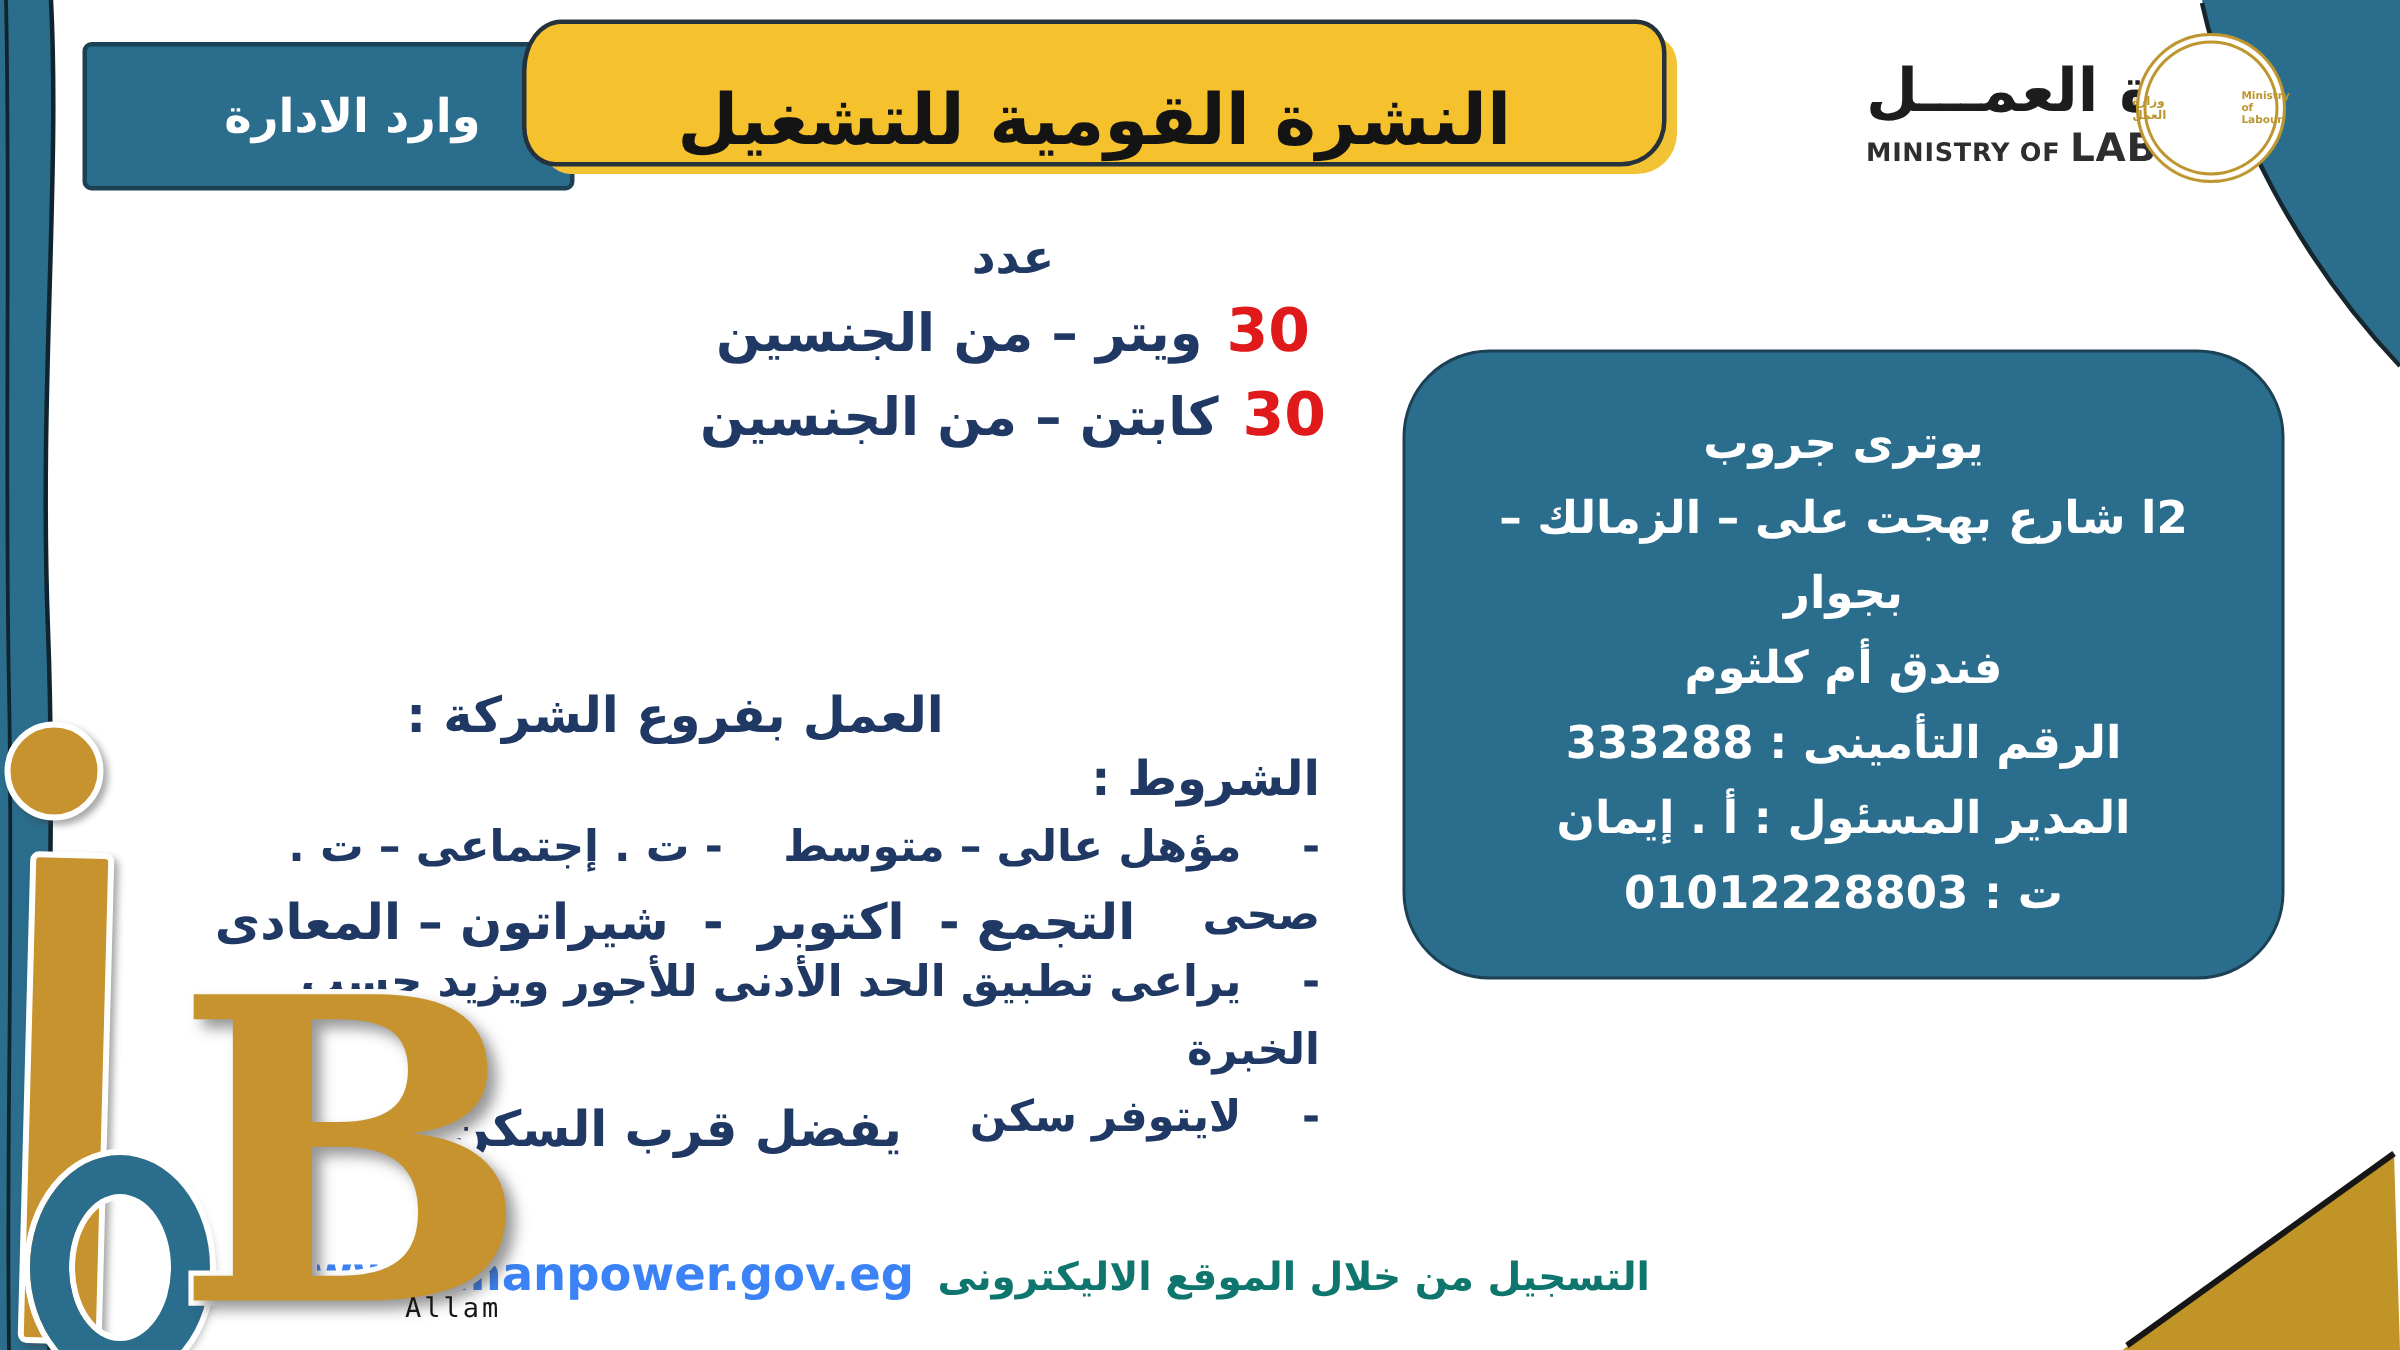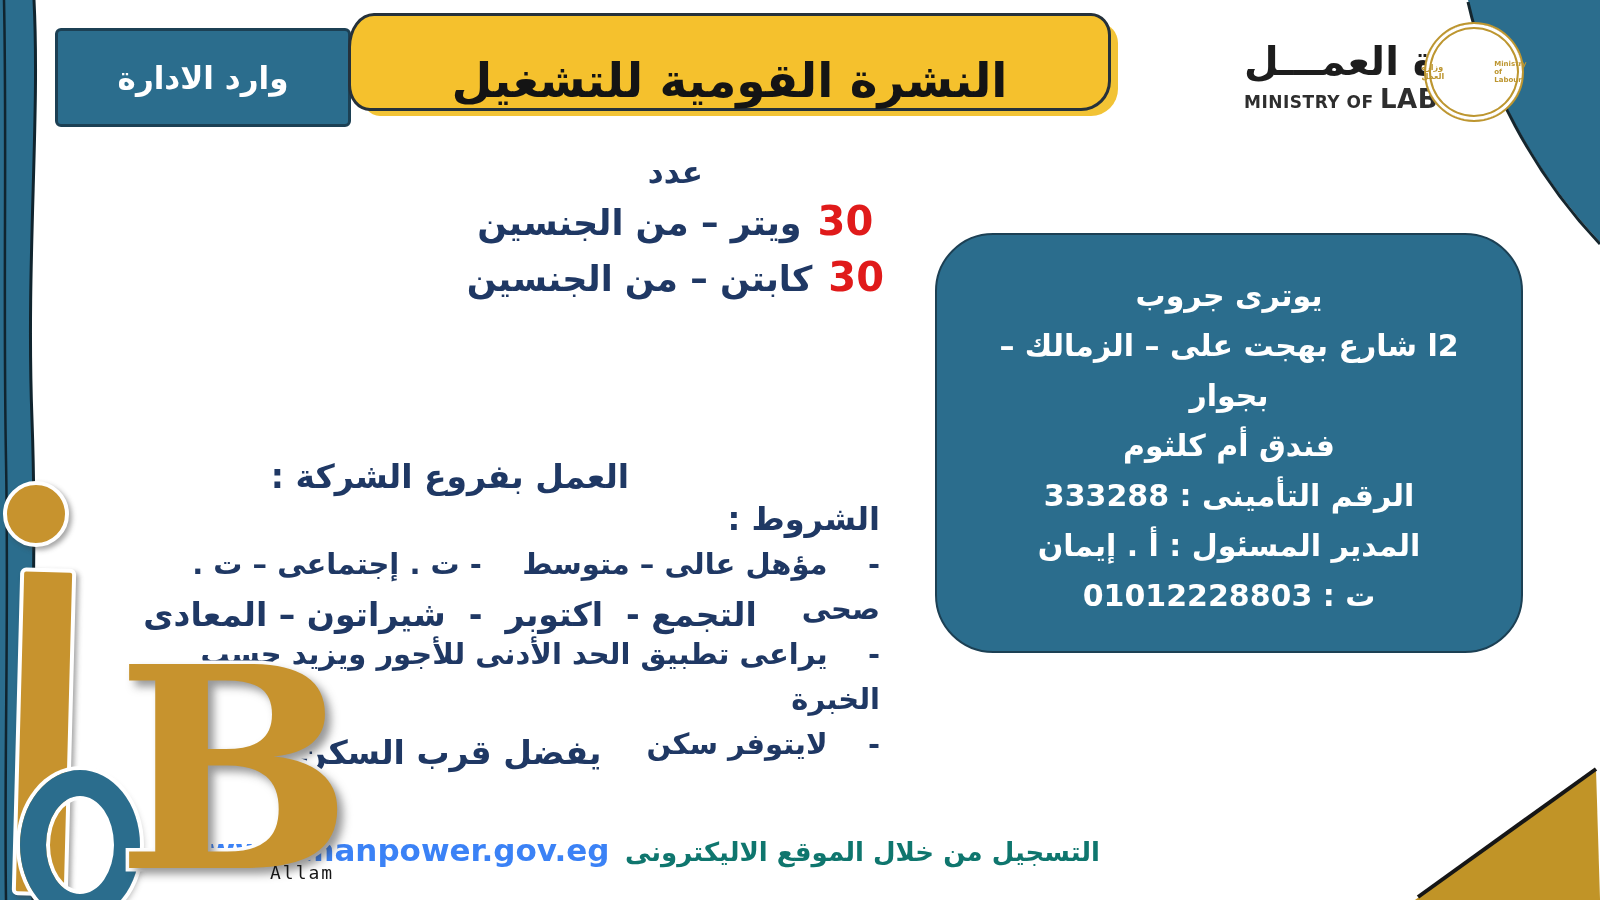--- a/index.html
+++ b/index.html
@@ -7,21 +7,21 @@
           font-family:"DejaVu Sans",sans-serif;}
 
   
   .leftbar{position:absolute;left:0;top:0;z-index:1;}
   .swoosh{position:absolute;right:0;top:0;z-index:1;}
   .wedge{position:absolute;right:0;bottom:0;z-index:1;}
 
   
   .badge{position:absolute;left:55px;top:28px;width:290px;height:93px;background:#2b6d8d;
          border:3px solid #1c4054;border-radius:6px;display:flex;align-items:center;
-         justify-content:center;color:#ffffff;font-size:31px;font-weight:bold;z-index:3;}
+         justify-content:center;color:#ffffff;font-size:31px;font-weight:bold;z-index:3;padding-left:32px;}
   .banner{position:absolute;left:348px;top:13px;width:757px;height:92px;background:#f5c12d;
           border:3px solid #25313b;border-radius:26px 20px 30px 22px / 34px 22px 30px 26px;
           box-shadow:10px 8px 0 -3px #f2c335;display:flex;align-items:flex-end;justify-content:center;
           font-size:47px;font-weight:bold;color:#141414;z-index:3;}
   .ministry{position:absolute;left:1244px;top:38px;width:200px;text-align:center;z-index:3;}
   .ministry .ar{font-size:40px;font-weight:bold;color:#1d1d1d;line-height:1.15;white-space:nowrap;}
   .ministry .en{white-space:nowrap;color:#2e2e2e;font-weight:bold;}
   .ministry .en .small{font-size:17px;letter-spacing:.5px;}
   .ministry .en .large{font-size:26px;letter-spacing:.5px;}
   .emblem{position:absolute;left:1424px;top:22px;width:100px;height:100px;border-radius:50%;

